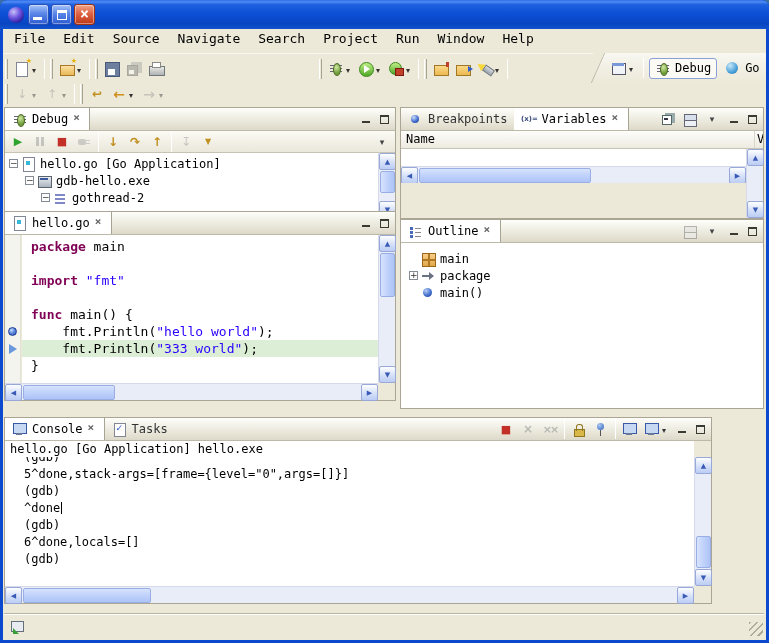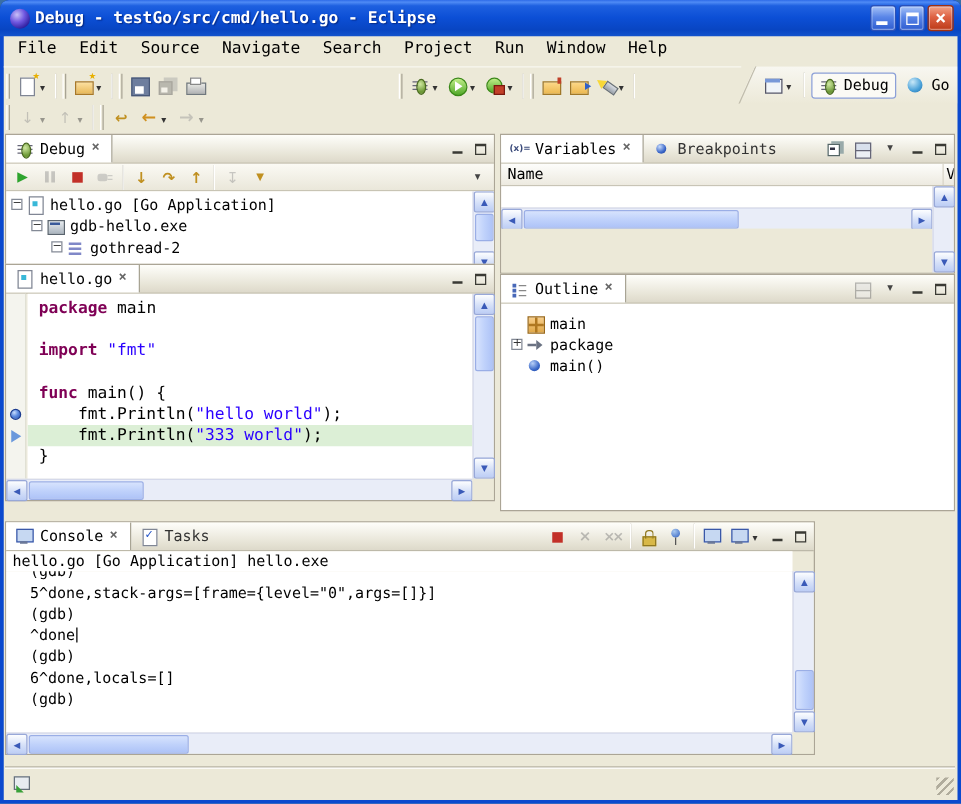--- a/index.html
+++ b/index.html
@@ -221,21 +221,20 @@
   .resize-grip{position:absolute;right:1px;bottom:1px;width:14px;height:14px;
     background:repeating-linear-gradient(135deg,#B0AC9C 0 2px,transparent 2px 5px)}
 </style>
 </head>
 <body>
 
 <div class="window">
 
   <div class="titlebar">
     <span class="app-icon"></span>
-    <span class="title-text">Debug - testGo/src/cmd/hello.go - Eclipse</span>
     <span class="winbtns">
       <span class="wbtn">
           <i class="wg-min"></i>
         </span>
       <span class="wbtn">
           <i class="wg-max"></i>
         </span>
       <span class="wbtn close"></span>
     </span>
   </div>
@@ -417,28 +416,28 @@
         <div class="sb-v" style="right:0;top:0;bottom:0">
           <span class="sb-btn up"></span>
           <span class="sb-thumb-v" style="top:18px;height:22px"></span>
           <span class="sb-btn down"></span>
         </div>
       </div>
     </div>
 
     <div class="pane" style="left:397px;top:78px;width:364px;height:112px">
       <div class="tabbar">
+        <div class="tab">
+          <i class="ic i-bp-dot"></i>
+          <span>Breakpoints</span>
+        </div>
         <div class="tab selected">
           <i class="ic i-vars"></i>
           <span>Variables</span>
           <span class="tclose"></span>
-        </div>
-        <div class="tab">
-          <i class="ic i-bp-dot"></i>
-          <span>Breakpoints</span>
         </div>
         <div class="tabtools">
           <span class="bar">
               <span class="tbtn">
                 <i class="ic i-collapse"></i>
               </span>
               <span class="tbtn">
                 <i class="ic i-layout"></i>
               </span>
               <span class="tbtn">
@@ -561,21 +560,21 @@
             </div>
             <div class="tree-row" style="padding-left: 4px;">
               <span class="expander" style="visibility: hidden;"></span>
               <i class="ic ticon i-func"></i>
               <span class="tlabel">main()</span>
             </div>
           </div>
       </div>
     </div>
 
-    <div class="pane" style="left:1px;top:388px;width:648px;height:187px">
+    <div class="pane" style="left:1px;top:388px;width:708px;height:187px">
       <div class="tabbar">
         <div class="tab selected">
           <i class="ic i-console-view"></i>
           <span>Console</span>
           <span class="tclose"></span>
         </div>
         <div class="tab">
           <i class="ic i-tasks"></i>
           <span>Tasks</span>
         </div>

